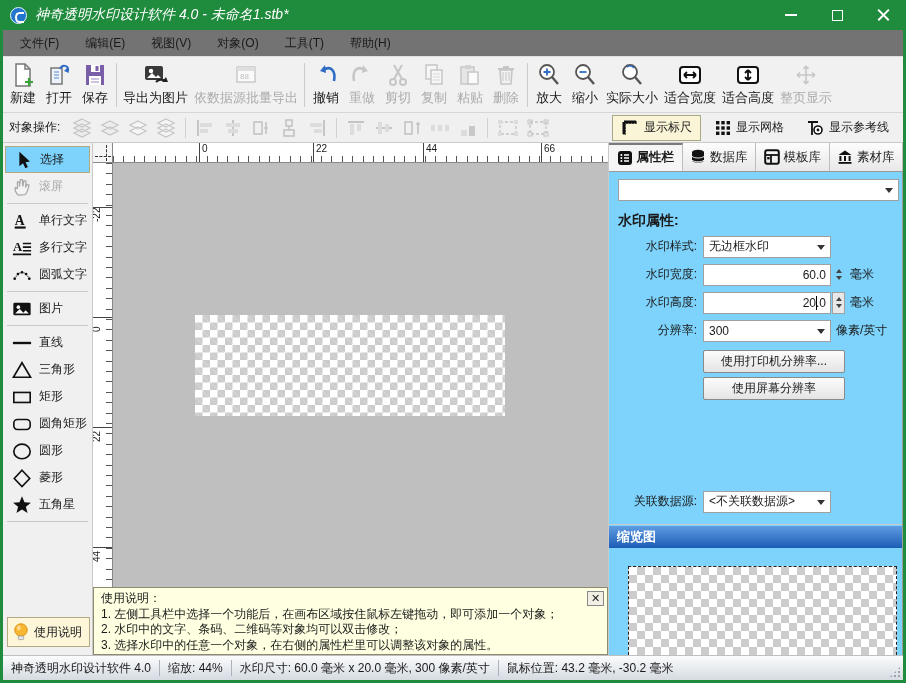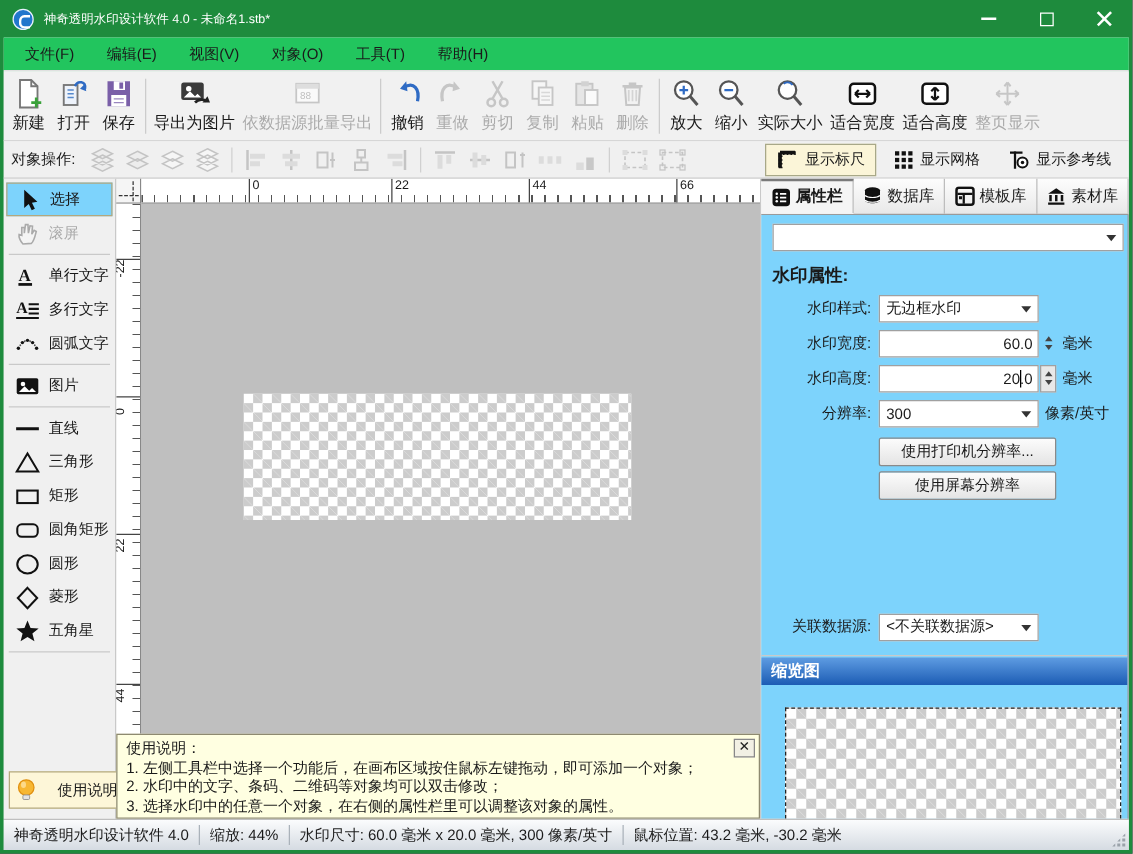--- a/index.html
+++ b/index.html
@@ -3,32 +3,32 @@
 <meta charset="utf-8">
 <style>
   html,body{margin:0;padding:0;background:#555;}
   *{box-sizing:border-box;}
   .window{position:relative;width:906px;height:683px;background:#1e8b3d;
     font-family:"Liberation Sans","DejaVu Sans",sans-serif;font-size:12px;color:#1a1a1a;overflow:hidden;}
   
   .titlebar{position:absolute;top:0;left:0;right:0;height:30px;display:flex;align-items:center;color:#fff;}
   .appicon{width:17px;height:17px;border-radius:50%;background:#2277cc;margin:0 8px 0 10px;position:relative;border:1px solid #e8f2ff;}
   .appicon::after{content:"";position:absolute;left:4px;top:4px;width:7px;height:7px;border:2px solid #fff;border-right:none;border-radius:50% 0 0 50%;}
-  .title-text{font-size:10px;}
+  .title-text{font-size:14px;font-style:italic;}
   .win-controls{margin-left:auto;display:flex;height:100%;}
   .win-btn{width:46px;height:100%;display:flex;align-items:center;justify-content:center;position:relative;}
   .glyph-min{width:12px;height:2px;background:#fff;}
   .glyph-max{width:11px;height:11px;border:1.5px solid #fff;}
   .glyph-close{position:relative;width:13px;height:13px;}
   .glyph-close::before,.glyph-close::after{content:"";position:absolute;left:-1px;top:5.5px;width:15px;height:1.8px;background:#fff;}
   .glyph-close::before{transform:rotate(45deg);}.glyph-close::after{transform:rotate(-45deg);}
   
   .content{position:absolute;top:30px;left:3px;right:3px;bottom:3px;background:#f0f0f0;display:flex;flex-direction:column;}
   
-  .menubar{height:27px;display:flex;align-items:center;padding-left:4px;background:#22c55e;border-bottom:1px solid #e0e0e0;flex:none;}
+  .menubar{height:27px;display:flex;align-items:center;padding-left:4px;background:#737373;border-bottom:1px solid #e0e0e0;flex:none;}
   .menu-item{padding:4px 13px;}
   
   .toolbar{height:56px;display:flex;align-items:center;padding:2px 2px;background:#f1f1f1;border-bottom:1px solid #d6d6d6;flex:none;}
   .tbtn{display:flex;flex-direction:column;align-items:center;justify-content:center;padding:1px 3px;gap:1px;min-width:36px;}
   .tbtn .tlabel{font-size:13px;white-space:nowrap;}
   .tbtn.disabled .tlabel{color:#ababab;}
   .tsep{width:1px;height:44px;background:#cccccc;margin:0 3px;flex:none;}
   
   .objbar{height:30px;display:flex;align-items:center;padding:0 6px;background:#f0f0f0;border-bottom:1px solid #c9c9c9;flex:none;}
   .objbar-label{margin-right:8px;}
@@ -39,21 +39,21 @@
   .toggle-btn.active{background:#fbf5d8;border:1px solid #a8a888;}
   
   .main{flex:1;display:flex;min-height:0;position:relative;}
   
   .sidebar{width:90px;flex:none;background:#f0f0f0;border-right:1px solid #c9c9c9;display:flex;flex-direction:column;padding-top:3px;position:relative;}
   .tool{display:flex;align-items:center;gap:5px;height:27px;padding:0 2px 0 5px;margin:0 2px;white-space:nowrap;}
   .tool.active{background:#7dd3fc;border:1px solid #b3a87e;}
   .tool.disabled{color:#a9a9a9;}
   .tool .ticon{width:24px;display:flex;justify-content:center;flex:none;}
   .ssep{height:1px;background:#c9c9c9;margin:3px 4px;}
-  .help-btn{position:absolute;left:4px;bottom:8px;display:flex;align-items:center;gap:16px;background:#fdf6d8;border:1px solid #b3a87e;padding:4px 7px 4px 4px;white-space:nowrap;}
+  .help-btn{position:absolute;left:4px;bottom:8px;display:flex;align-items:center;gap:4px;background:#fdf6d8;border:1px solid #b3a87e;padding:4px 7px 4px 4px;white-space:nowrap;}
   
   .center{width:515px;flex:none;position:relative;background:#bfbfbf;}
   .ruler-corner{position:absolute;left:0;top:0;width:20px;height:20px;background:#f5f5f5;border-right:1px solid #888;border-bottom:1px solid #888;}
   .ruler-corner::before{content:"";position:absolute;left:2px;top:13px;width:16px;border-top:1px dashed #333;}
   .ruler-corner::after{content:"";position:absolute;left:13px;top:2px;height:16px;border-left:1px dashed #333;}
   .hruler{position:absolute;left:20px;top:0;right:0;height:20px;background:#fff;border-bottom:1px solid #888;overflow:hidden;}
   .hruler .ticks{position:absolute;left:0;right:0;bottom:0;height:6px;
     background:repeating-linear-gradient(to right,#555 0 1px,transparent 1px 10.4px);}
   .hlabel{position:absolute;top:0;height:20px;border-left:1px solid #444;padding-left:2px;font-size:10px;}
   .vruler{position:absolute;left:0;top:20px;width:20px;bottom:68px;background:#fff;border-right:1px solid #888;overflow:hidden;}

